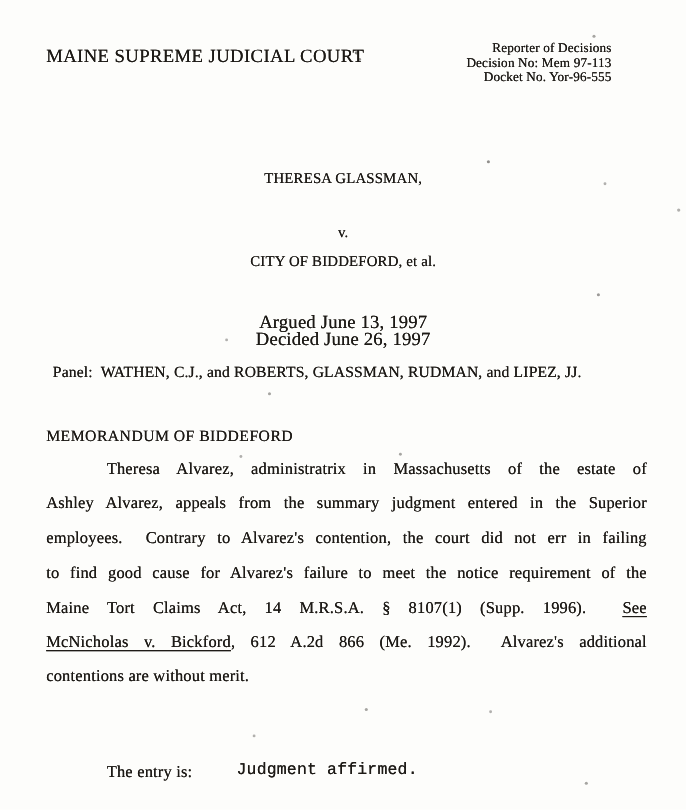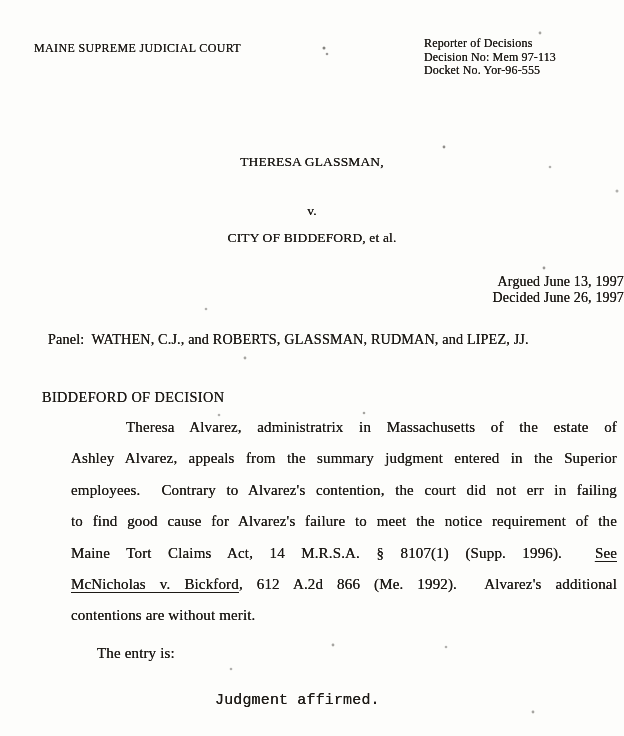--- a/index.html
+++ b/index.html
@@ -13,63 +13,64 @@
     background: var(--paper, #fdfdfb);
     color: var(--ink, #1d1a16);
     overflow: hidden;
     text-shadow: 0 0 0.35px currentColor;
     letter-spacing: 0.15px;
   }
   .abs { position: absolute; }
   .centered { position: absolute; left: 0; width: 100%; text-align: center; }
 
   .court-name {
-    left: 34px; top: 41px;
-    font-size: 12px; letter-spacing: 0.35px;
+    left: 42px; top: 41px;
+    font-size: 17px; letter-spacing: 0.35px;
     white-space: nowrap;
   }
   .reporter-block {
     left: 424px; top: 37px;
     font-size: 12px; line-height: 13.5px;
     white-space: nowrap;
+    text-align: right;
   }
 
   .caption-title { top: 153px; font-size: 13.5px; line-height: 17px; }
   .versus        { top: 203px; font-size: 13.5px; }
   .defendant     { top: 230px; font-size: 13.5px; }
-  .dates-block   { top: 274px; font-size: 14px; line-height: 15.5px; text-align: right; }
+  .dates-block   { top: 285px; font-size: 17px; line-height: 15.5px; }
 
   .panel-line {
     left: 48px; top: 331px; width: 546px;
     font-size: 14.2px; white-space: nowrap;
   }
   .section-heading {
     left: 42px; top: 389px;
     font-size: 14.3px; letter-spacing: 0.4px;
     white-space: nowrap;
   }
 
   .memo-body {
     left: 42px; top: 412px; width: 546px;
-    font-size: 15px; line-height: 31.4px; margin-left: 29px;
+    font-size: 15px; line-height: 31.4px;
   }
   .body-line { min-height: 31.4px; }
   .body-line.just {
     text-align: justify;
     text-align-last: justify;
     -moz-text-align-last: justify;
   }
   .body-line.indent { text-indent: 55px; }
   .u {
     text-decoration: underline;
     text-decoration-thickness: 1.1px;
     text-underline-offset: 2.5px;
   }
 
-  .entry-label { left: 97px;  top: 645px; font-size: 15px; }
+  .entry-label { left: 97px;  top: 694px; font-size: 15px; }
   .entry-text  { left: 215px; top: 692px; font-size: 15px; font-family: Liberation Mono, monospace; }
 
   
   .specks {
     position: absolute; left: 0; top: 0;
     width: 2px; height: 2px; border-radius: 50%;
     background: transparent; pointer-events: none;
     box-shadow:
       323px 47px 0 0.5px rgba(35,32,28,.55),
       326px 53px 0 0.3px rgba(35,32,28,.45),
@@ -109,21 +110,21 @@
 
   <div class="centered defendant">CITY OF BIDDEFORD, et al.</div>
 
   <div class="centered dates-block">
     <div>Argued June 13, 1997</div>
     <div>Decided June 26, 1997</div>
   </div>
 
   <div class="abs panel-line">Panel:&nbsp; WATHEN, C.J., and ROBERTS, GLASSMAN, RUDMAN, and LIPEZ, JJ.</div>
 
-  <div class="abs section-heading">BIDDEFORD OF DECISION</div>
+  <div class="abs section-heading">MEMORANDUM OF BIDDEFORD</div>
 
   <div class="abs memo-body">
       <div class="body-line just indent"><span>Theresa Alvarez, administratrix in Massachusetts of the estate of</span></div>
       <div class="body-line just"><span>Ashley Alvarez, appeals from the summary judgment entered in the Superior</span></div>
       <div class="body-line just"><span>employees.&nbsp; Contrary to Alvarez's contention, the court did not err in failing</span></div>
       <div class="body-line just"><span>to find good cause for Alvarez's failure to meet the notice requirement of the</span></div>
       <div class="body-line just"><span>Maine Tort Claims Act, 14 M.R.S.A. § 8107(1) (Supp. 1996).&nbsp; </span><span class="u">See</span></div>
       <div class="body-line just"><span class="u">McNicholas v. Bickford</span><span>, 612 A.2d 866 (Me. 1992).&nbsp; Alvarez's additional</span></div>
       <div class="body-line"><span>contentions are without merit.</span></div>
     </div>

